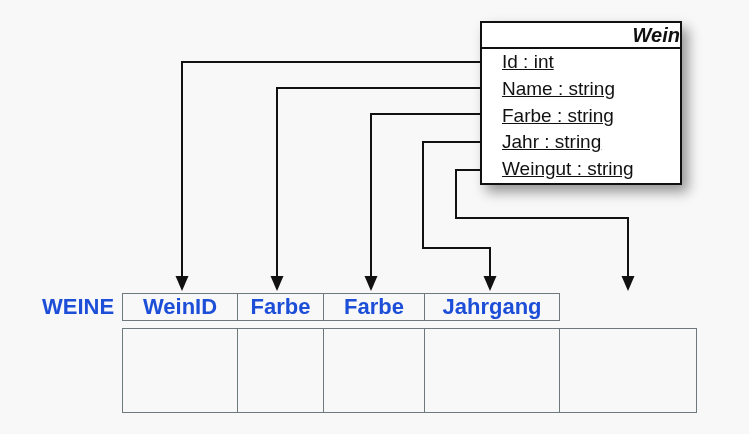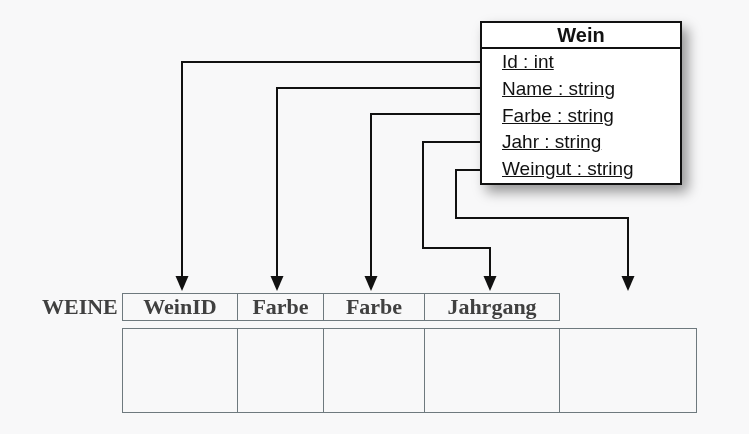--- a/index.html
+++ b/index.html
@@ -16,30 +16,30 @@
   .arrowhead{fill:#111111;stroke:none;}
 
   
   #class-box{
     position:absolute;left:480px;top:21px;width:202px;height:164px;
     box-sizing:border-box;border:2px solid #111111;background:#ffffff;
     box-shadow:6px 7px 12px rgba(0,0,0,0.40);
   }
   #class-box .title{
     height:24px;line-height:24px;border-bottom:2px solid #111111;
-    text-align:center;font-weight:bold;font-size:20px;color:#111111;
+    text-align:right;font-weight:bold;font-size:20px;color:#111111;font-style:italic;
   }
   #class-box .attrs{padding:0;}
   #class-box .attr{
     height:26.8px;line-height:26.8px;padding-left:20px;
     font-size:19px;color:#111111;white-space:nowrap;text-decoration:underline;
   }
 
   
-  .mono{font-family:Liberation Serif, serif;font-weight:bold;color:#404040;}
+  .mono{font-family:Liberation Sans, sans-serif;font-weight:bold;color:#1d4ed8;}
   #table-label{
     position:absolute;left:42px;top:293px;width:80px;height:28px;
     line-height:28px;font-size:22px;
   }
   .trow{position:absolute;left:122px;width:581px;display:flex;}
   #table-header{top:293px;height:28px;}
   #table-body{top:328px;height:85px;}
   .trow .cell{
     box-sizing:border-box;height:100%;
     border:1.5px solid #6e797e;border-left:none;

